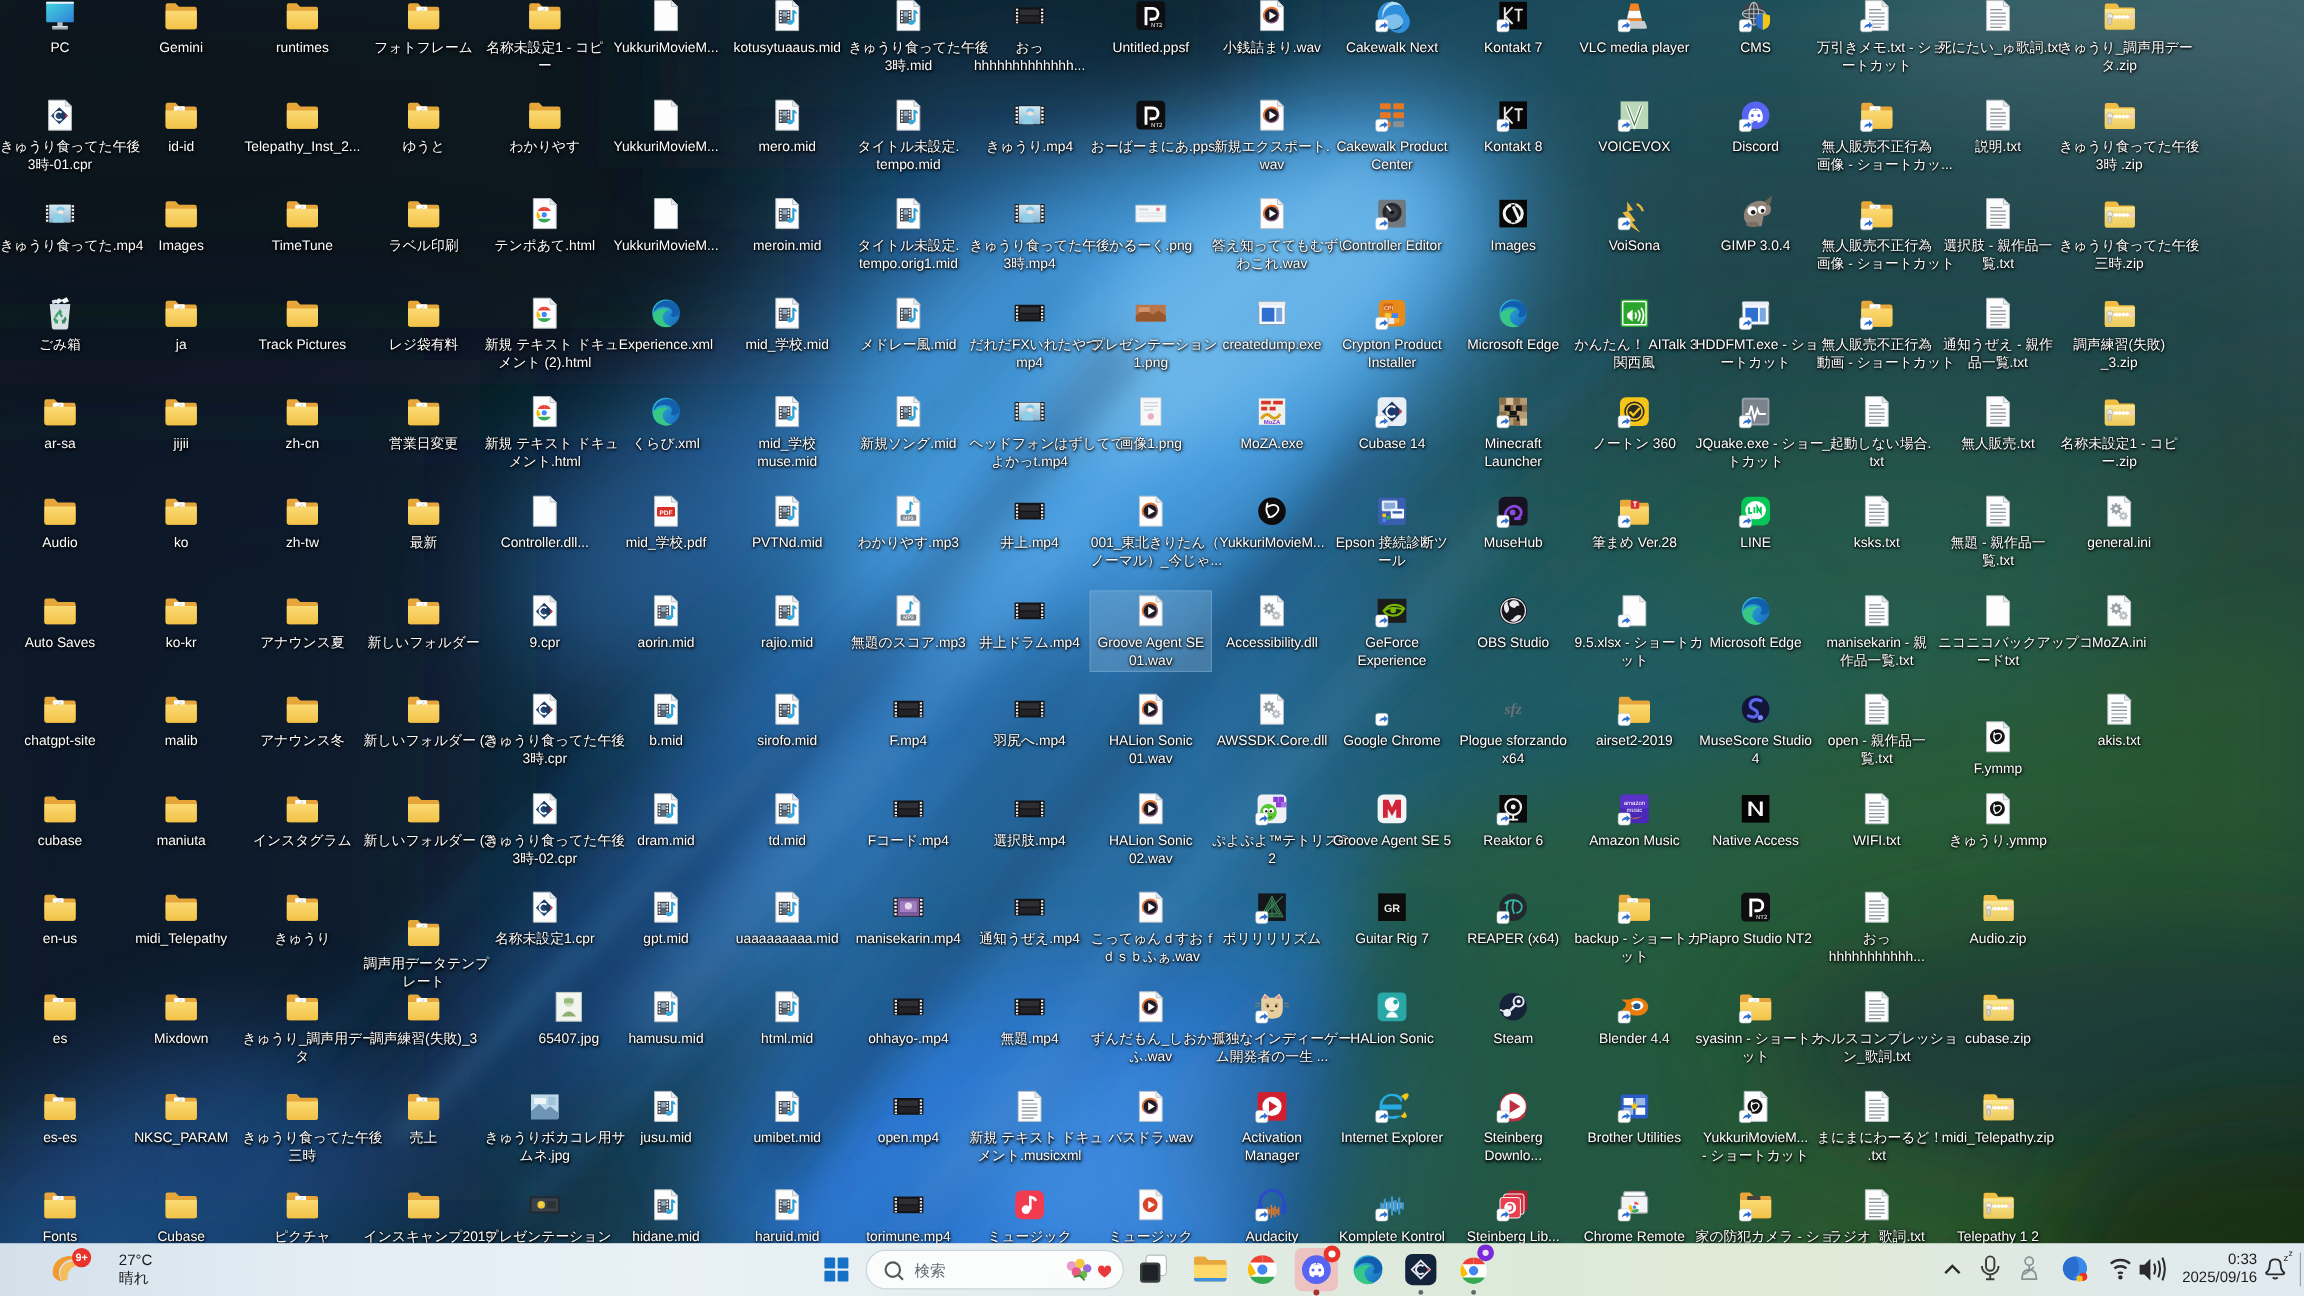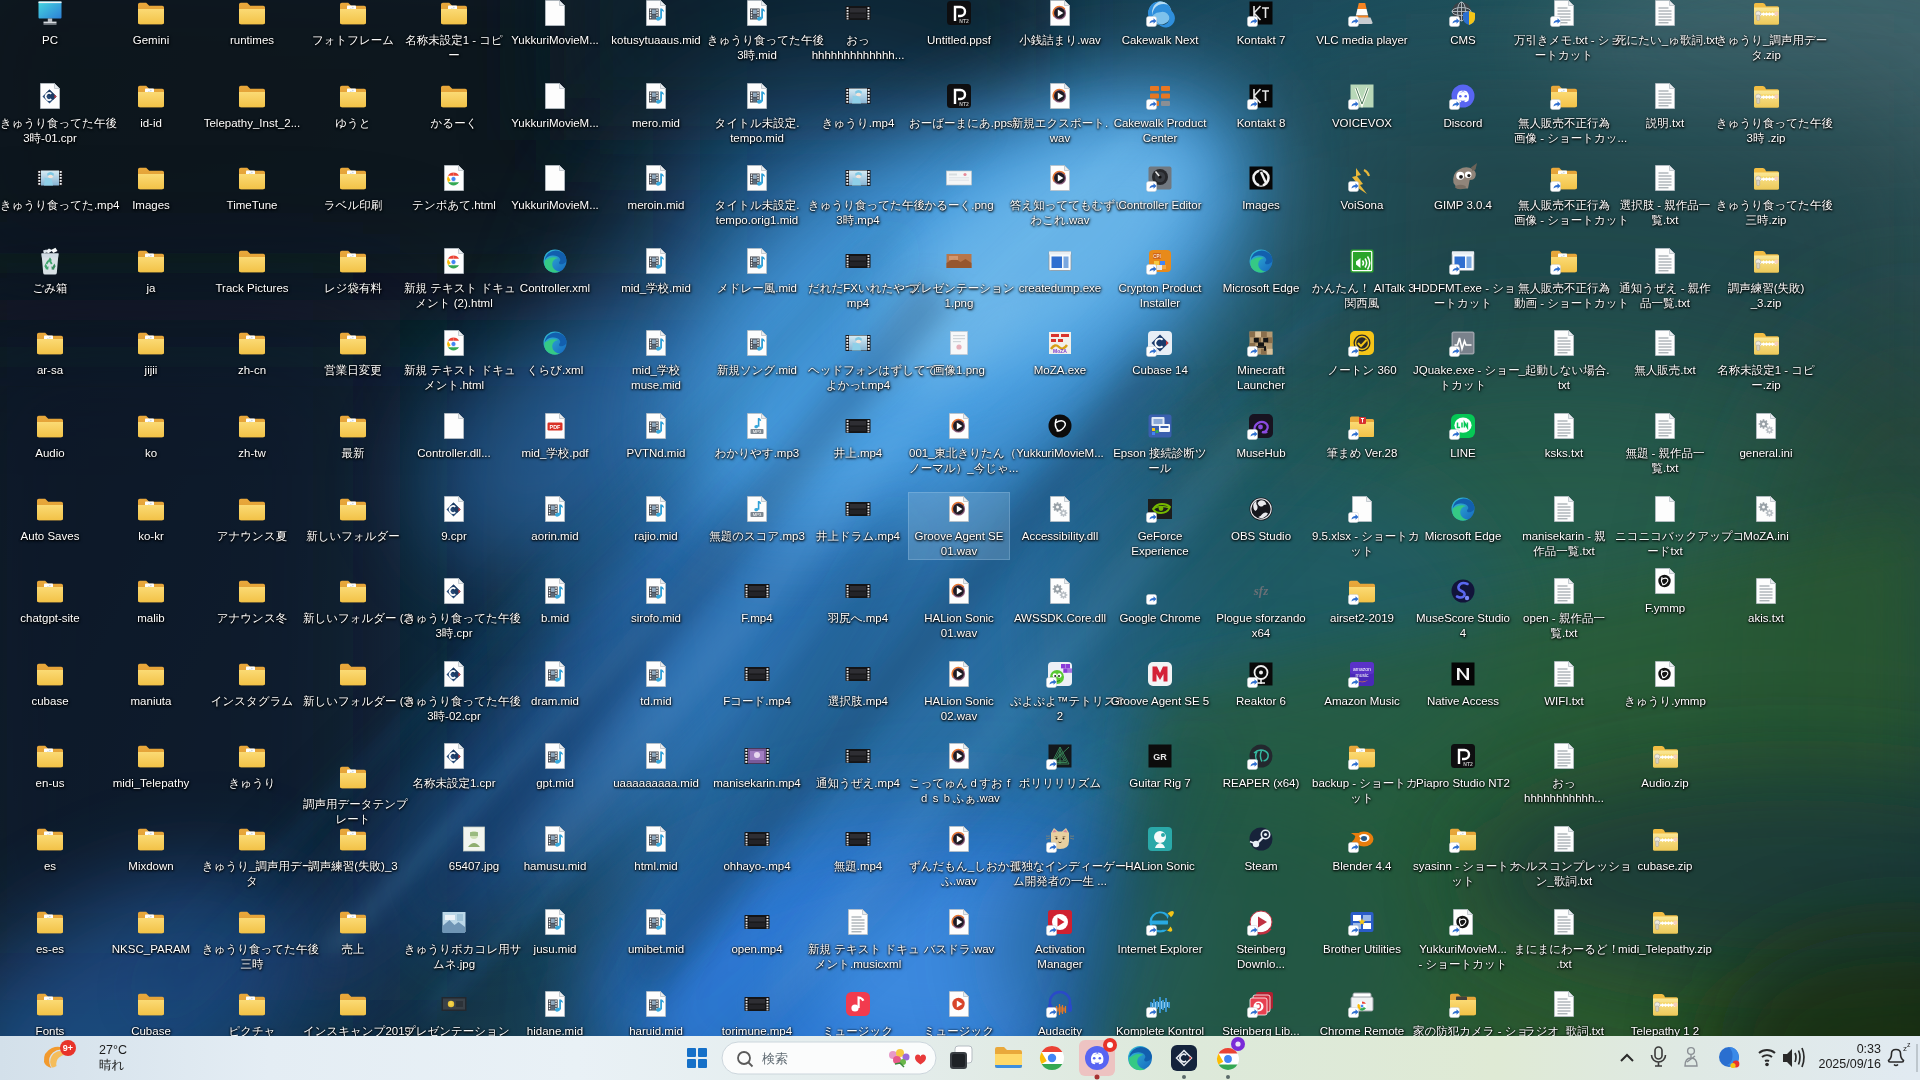--- a/index.html
+++ b/index.html
@@ -218,21 +218,21 @@
 <div class="c" style="left:303px;top:80px">
       <svg class="i" viewBox="0 0 32 32">
         <use href="#folderp"></use>
       </svg>
       <div class="l">ゆうと</div>
     </div>
 <div class="c" style="left:404px;top:80px">
       <svg class="i" viewBox="0 0 32 32">
         <use href="#folder"></use>
       </svg>
-      <div class="l">かるーく</div>
+      <div class="l">わかりやす</div>
     </div>
 <div class="c" style="left:505px;top:80px">
       <svg class="i" viewBox="0 0 32 32">
         <use href="#page"></use>
       </svg>
       <div class="l">YukkuriMovieM...</div>
     </div>
 <div class="c" style="left:606px;top:80px">
       <svg class="i" viewBox="0 0 32 32">
         <use href="#midi"></use>
@@ -448,21 +448,21 @@
 <div class="c" style="left:404px;top:245px">
       <svg class="i" viewBox="0 0 32 32">
         <use href="#html"></use>
       </svg>
       <div class="l">新規 テキスト ドキュ<br>メント (2).html</div>
     </div>
 <div class="c" style="left:505px;top:245px">
       <svg class="i" viewBox="0 0 32 32">
         <use href="#edge"></use>
       </svg>
-      <div class="l">Controller.xml</div>
+      <div class="l">Experience.xml</div>
     </div>
 <div class="c" style="left:606px;top:245px">
       <svg class="i" viewBox="0 0 32 32">
         <use href="#midi"></use>
       </svg>
       <div class="l">mid_学校.mid</div>
     </div>
 <div class="c" style="left:707px;top:245px">
       <svg class="i" viewBox="0 0 32 32">
         <use href="#midi"></use>
@@ -956,21 +956,21 @@
         <use href="#musescore"></use>
       </svg>
       <div class="l">MuseScore Studio<br>4</div>
     </div>
 <div class="c" style="left:1514px;top:575px">
       <svg class="i" viewBox="0 0 32 32">
         <use href="#txt"></use>
       </svg>
       <div class="l">open - 親作品一<br>覧.txt</div>
     </div>
-<div class="c" style="left:1615px;top:565px">
+<div class="c" style="left:1615px;top:598px">
       <svg class="i" viewBox="0 0 32 32">
         <use href="#ymmp"></use>
       </svg>
       <div class="l">F.ymmp</div>
     </div>
 <div class="c" style="left:1716px;top:575px">
       <svg class="i" viewBox="0 0 32 32">
         <use href="#txt"></use>
       </svg>
       <div class="l">akis.txt</div>

